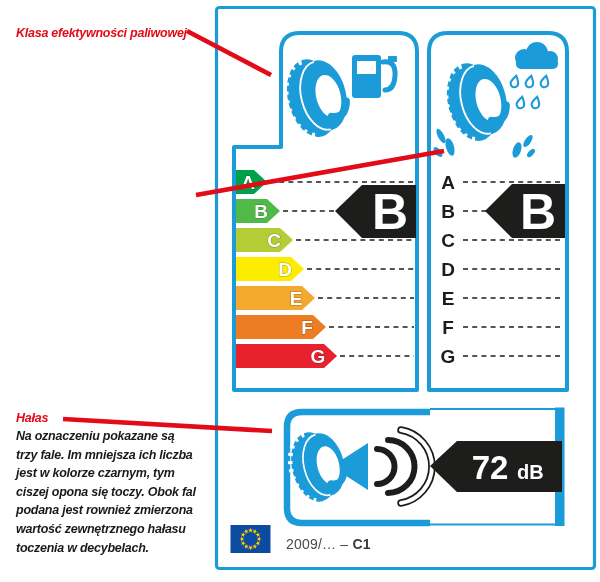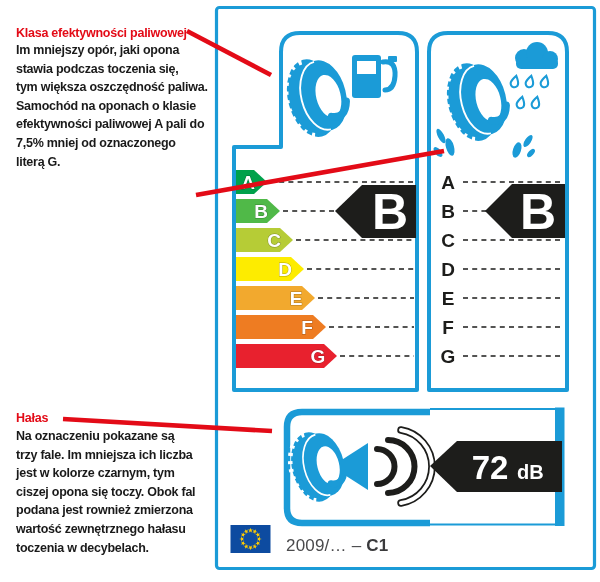--- a/index.html
+++ b/index.html
@@ -4,26 +4,26 @@
 <style>
   html,body { margin:0; padding:0; background:#ffffff; }
   #stage {
     position:relative; width:600px; height:582px; overflow:hidden;
     font-family:"Liberation Sans", sans-serif; background:#ffffff;
   }
   svg.layer { position:absolute; left:0; top:0; }
   .ann {
     position:absolute; left:16px; width:204px;
     font-weight:bold; font-size:12.5px; line-height:18.6px;
-    letter-spacing:-0.25px; color:#1a1a1a; white-space:pre-line;
+    letter-spacing:-0.25px; color:#1a1a1a; white-space:pre-line;font-style:italic;
   }
   .ann-title { color:#e30b17; }
   .reg-text {
     position:absolute; left:286px; top:536px;
-    font-size:17px; color:#4a4a4c; letter-spacing:0.2px;
+    font-size:14px; color:#4a4a4c; letter-spacing:0.2px;
   }
   .reg-text b { color:#3a3a3c; }
   text { font-family:"Liberation Sans", sans-serif; }
   .cls-letter { font-weight:bold; font-size:19px; fill:#ffffff;
     paint-order:stroke; stroke:rgba(0,0,0,0.30); stroke-width:1px; }
   .col-letter { font-weight:bold; font-size:19px; fill:#1d1d1b; }
   .big-b { font-weight:bold; font-size:50px; fill:#ffffff; }
   .dash { stroke:#1d1d1b; stroke-width:1.6; stroke-dasharray:5 4.2; fill:none; }
 </style>
 </head>
@@ -190,27 +190,20 @@
     </g>
 
     <g stroke-width="4.6">
       <line x1="187" y1="31" x2="271" y2="75" stroke="#e30b17"></line>
       <line x1="196" y1="195" x2="444" y2="151" stroke="#e30b17"></line>
       <line x1="63" y1="419" x2="272" y2="431" stroke="#e30b17"></line>
     </g>
   </svg>
 
   <div class="ann ann-title" style="top:24px">Klasa efektywności paliwowej</div>
-  <div class="ann" style="top:41px">Im mniejszy opór, jaki opona
-stawia podczas toczenia się,
-tym większa oszczędność paliwa.
-Samochód na oponach o klasie
-efektywności paliwowej A pali do
-7,5% mniej od oznaczonego
-literą G.</div>
 
 
   <div class="ann" style="top:427px">Na oznaczeniu pokazane są
 trzy fale. Im mniejsza ich liczba
 jest w kolorze czarnym, tym
 ciszej opona się toczy. Obok fal
 podana jest rownież zmierzona
 wartość zewnętrznego hałasu
 toczenia w decybelach.</div>
   <div class="ann ann-title" style="top:409px">Hałas</div>

